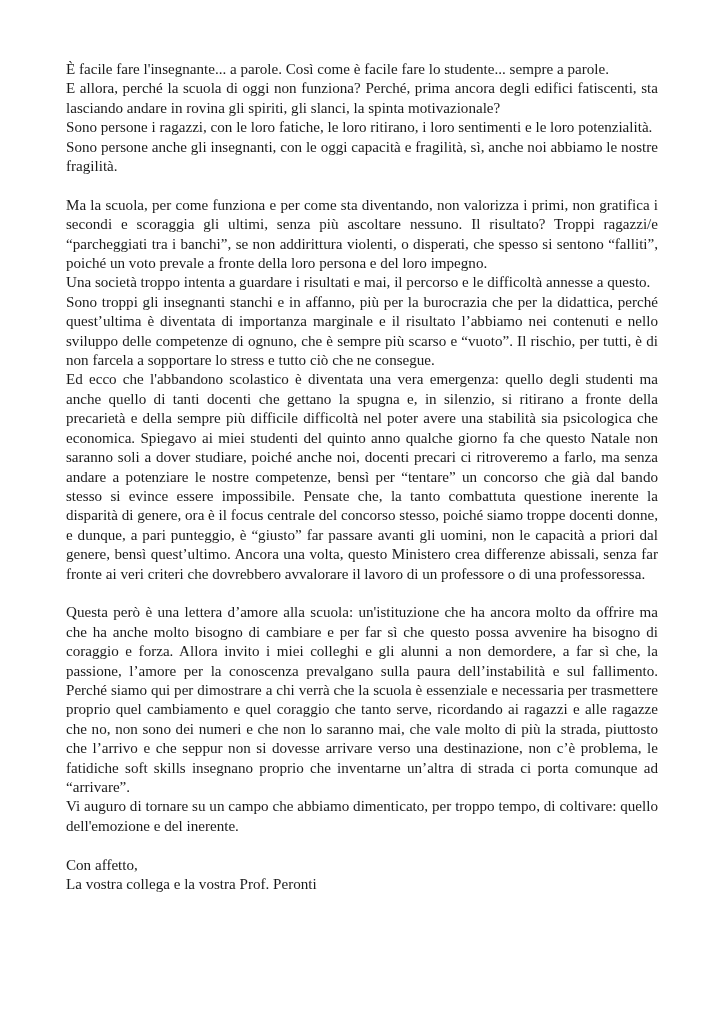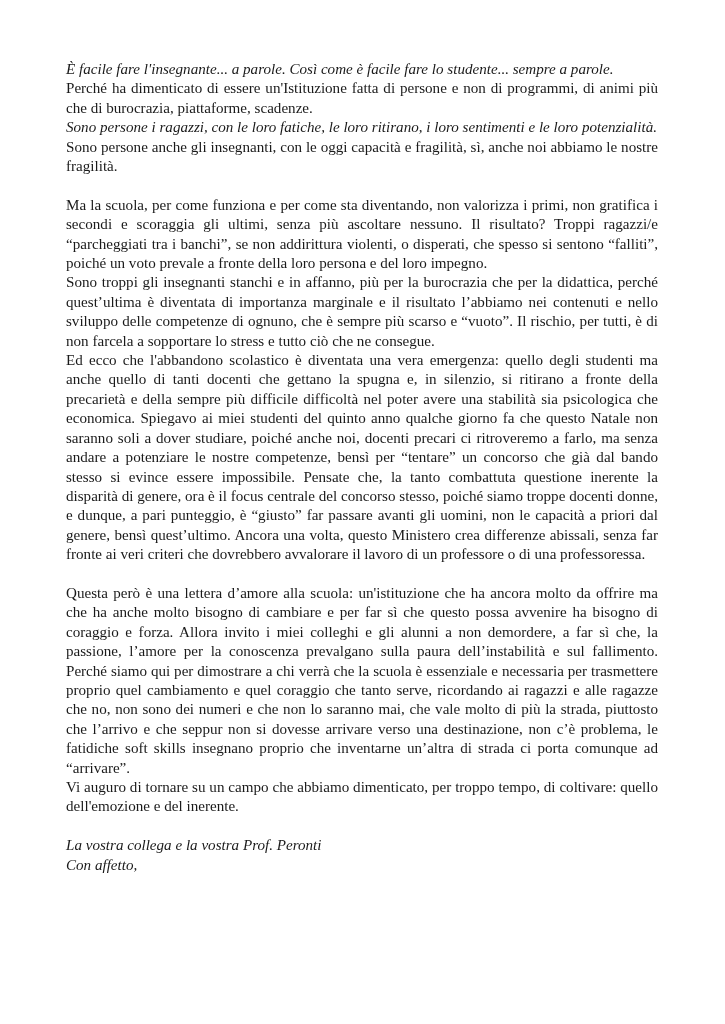--- a/index.html
+++ b/index.html
@@ -25,50 +25,50 @@
     text-align: justify;
   }
   .page p {
     margin: 0;
   }
   .block-gap {
     height: 19.4px;
   }
   .left {
     text-align: left;
-    font-style: italic;
   }
 </style>
 </head>
 <body>
 
 <div class="page">
 
   <section>
     <p class="left">È facile fare l'insegnante... a parole. Così come è facile fare lo studente... sempre a parole.</p>
-    <p>Perché ha dimenticato di essere un'Istituzione fatta di persone e non di programmi, di animi più che di burocrazia, piattaforme, scadenze.</p>
+    <p>E allora, perché la scuola di oggi non funziona? Perché, prima ancora degli edifici fatiscenti, sta lasciando andare in rovina gli spiriti, gli slanci, la spinta motivazionale?</p>
     <p class="left">Sono persone i ragazzi, con le loro fatiche, le loro ritirano, i loro sentimenti e le loro potenzialità.</p>
     <p>Sono persone anche gli insegnanti, con le oggi capacità e fragilità, sì, anche noi abbiamo le nostre fragilità.</p>
   </section>
 
   <div class="block-gap"></div>
 
   <section>
     <p>Ma la scuola, per come funziona e per come sta diventando, non valorizza i primi, non gratifica i secondi e scoraggia gli ultimi, senza più ascoltare nessuno. Il risultato? Troppi ragazzi/e “parcheggiati tra i banchi”, se non addirittura violenti, o disperati, che spesso si sentono “falliti”, poiché un voto prevale a fronte della loro persona e del loro impegno.</p>
+    <p class="left">Una società troppo intenta a guardare i risultati e mai, il percorso e le difficoltà annesse a questo.</p>
     <p>Sono troppi gli insegnanti stanchi e in affanno, più per la burocrazia che per la didattica, perché quest’ultima è diventata di importanza marginale e il risultato l’abbiamo nei contenuti e nello sviluppo delle competenze di ognuno, che è sempre più scarso e “vuoto”. Il rischio, per tutti, è di non farcela a sopportare lo stress e tutto ciò che ne consegue.</p>
     <p>Ed ecco che l'abbandono scolastico è diventata una vera emergenza: quello degli studenti ma anche quello di tanti docenti che gettano la spugna e, in silenzio, si ritirano a fronte della precarietà e della sempre più difficile difficoltà nel poter avere una stabilità sia psicologica che economica. Spiegavo ai miei studenti del quinto anno qualche giorno fa che questo Natale non saranno soli a dover studiare, poiché anche noi, docenti precari ci ritroveremo a farlo, ma senza andare a potenziare le nostre competenze, bensì per “tentare” un concorso che già dal bando stesso si evince essere impossibile. Pensate che, la tanto combattuta questione inerente la disparità di genere, ora è il focus centrale del concorso stesso, poiché siamo troppe docenti donne, e dunque, a pari punteggio, è “giusto” far passare avanti gli uomini, non le capacità a priori dal genere, bensì quest’ultimo. Ancora una volta, questo Ministero crea differenze abissali, senza far fronte ai veri criteri che dovrebbero avvalorare il lavoro di un professore o di una professoressa.</p>
   </section>
 
   <div class="block-gap"></div>
 
   <section>
     <p>Questa però è una lettera d’amore alla scuola: un'istituzione che ha ancora molto da offrire ma che ha anche molto bisogno di cambiare e per far sì che questo possa avvenire ha bisogno di coraggio e forza. Allora invito i miei colleghi e gli alunni a non demordere, a far sì che, la passione, l’amore per la conoscenza prevalgano sulla paura dell’instabilità e sul fallimento. Perché siamo qui per dimostrare a chi verrà che la scuola è essenziale e necessaria per trasmettere proprio quel cambiamento e quel coraggio che tanto serve, ricordando ai ragazzi e alle ragazze che no, non sono dei numeri e che non lo saranno mai, che vale molto di più la strada, piuttosto che l’arrivo e che seppur non si dovesse arrivare verso una destinazione, non c’è problema, le fatidiche soft skills insegnano proprio che inventarne un’altra di strada ci porta comunque ad “arrivare”.</p>
     <p>Vi auguro di tornare su un campo che abbiamo dimenticato, per troppo tempo, di coltivare: quello dell'emozione e del inerente.</p>
   </section>
 
   <div class="block-gap"></div>
 
   <section>
+    <p class="left">Con affetto,</p>
     <p class="left">La vostra collega e la vostra Prof. Peronti</p>
-    <p class="left">Con affetto,</p>
   </section>
 
 </div>
 
 </body></html>

